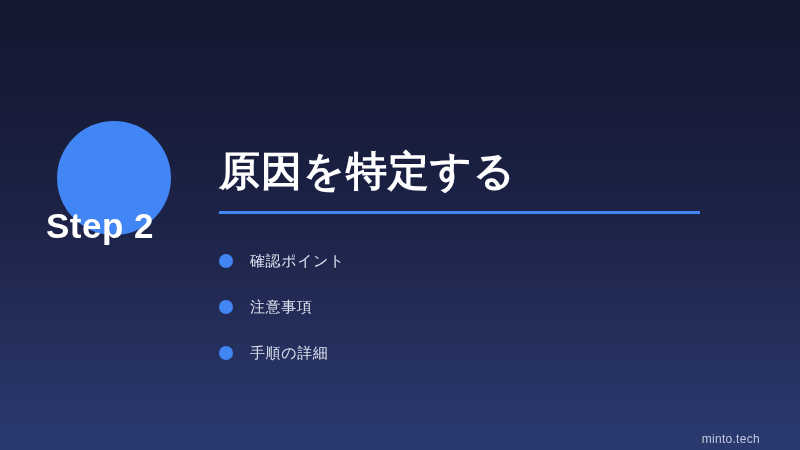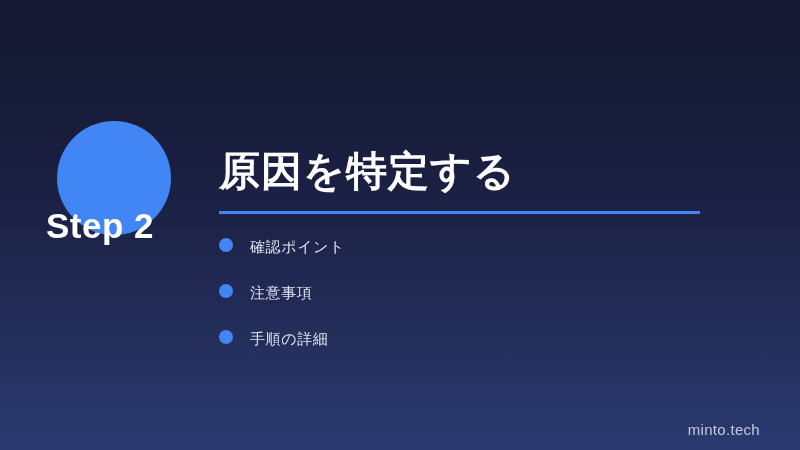--- a/index.html
+++ b/index.html
@@ -73,20 +73,21 @@
     position: absolute;
     left: 219px;
     top: 238px;
     width: 420px;
   }
 
   .bullet-row {
     position: relative;
     height: 46px;
     display: flex;
+    align-items: center;
   }
 
   .bullet-dot {
     width: 14px;
     height: 14px;
     border-radius: 50%;
     background: #4285f4;
     flex: 0 0 auto;
   }
 
@@ -95,23 +96,23 @@
     color: #dfe3ef;
     font-size: 15px;
     letter-spacing: 0.6px;
     white-space: nowrap;
   }
 
   
   .watermark {
     position: absolute;
     right: 40px;
-    bottom: 12px;
+    bottom: 4px;
     color: #c3c9dc;
-    font-size: 15px;
+    font-size: 12px;
     letter-spacing: 0.3px;
     text-align: center;
   }
 </style>
 </head>
 <body>
 
 <div class="slide">
 
   <div class="step-circle"></div>

